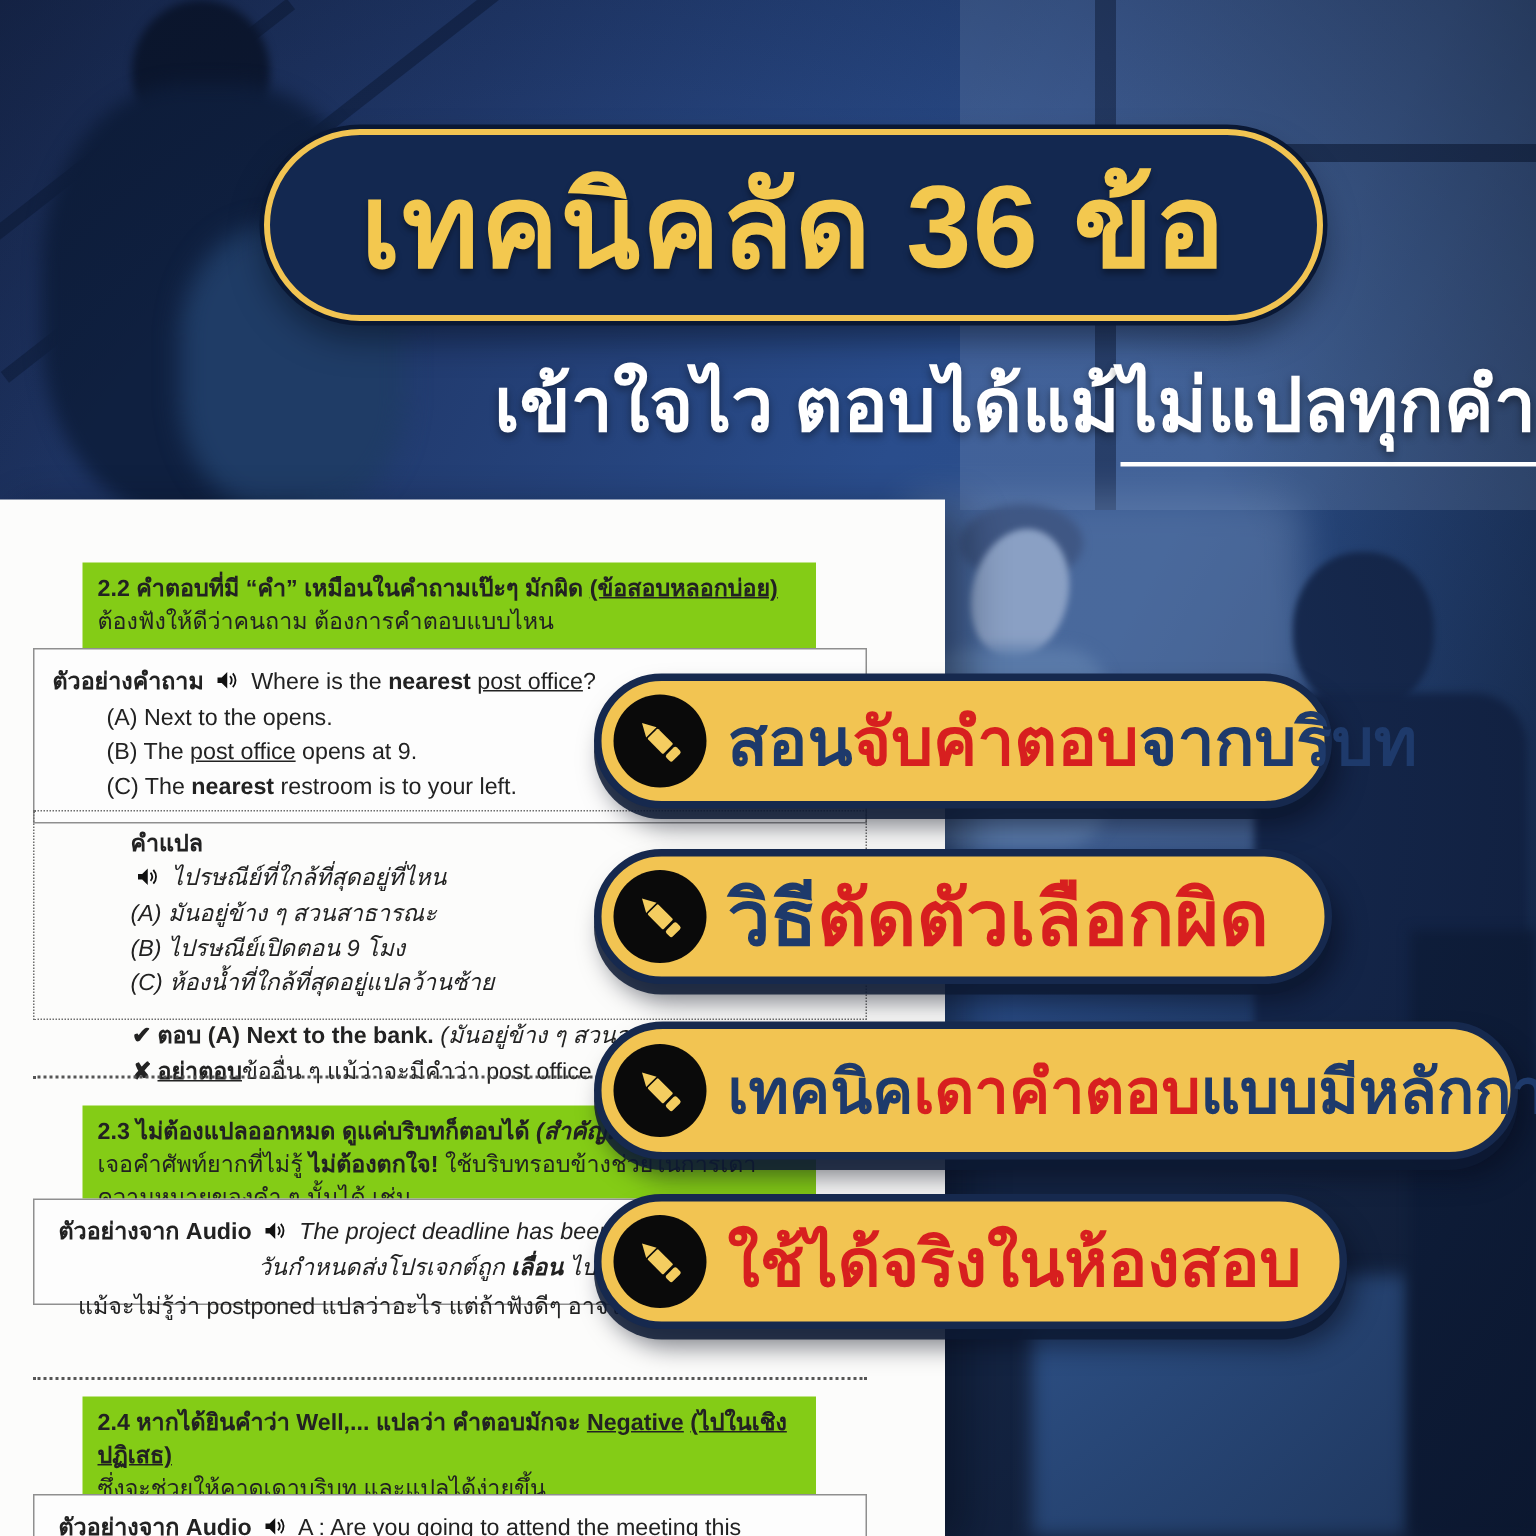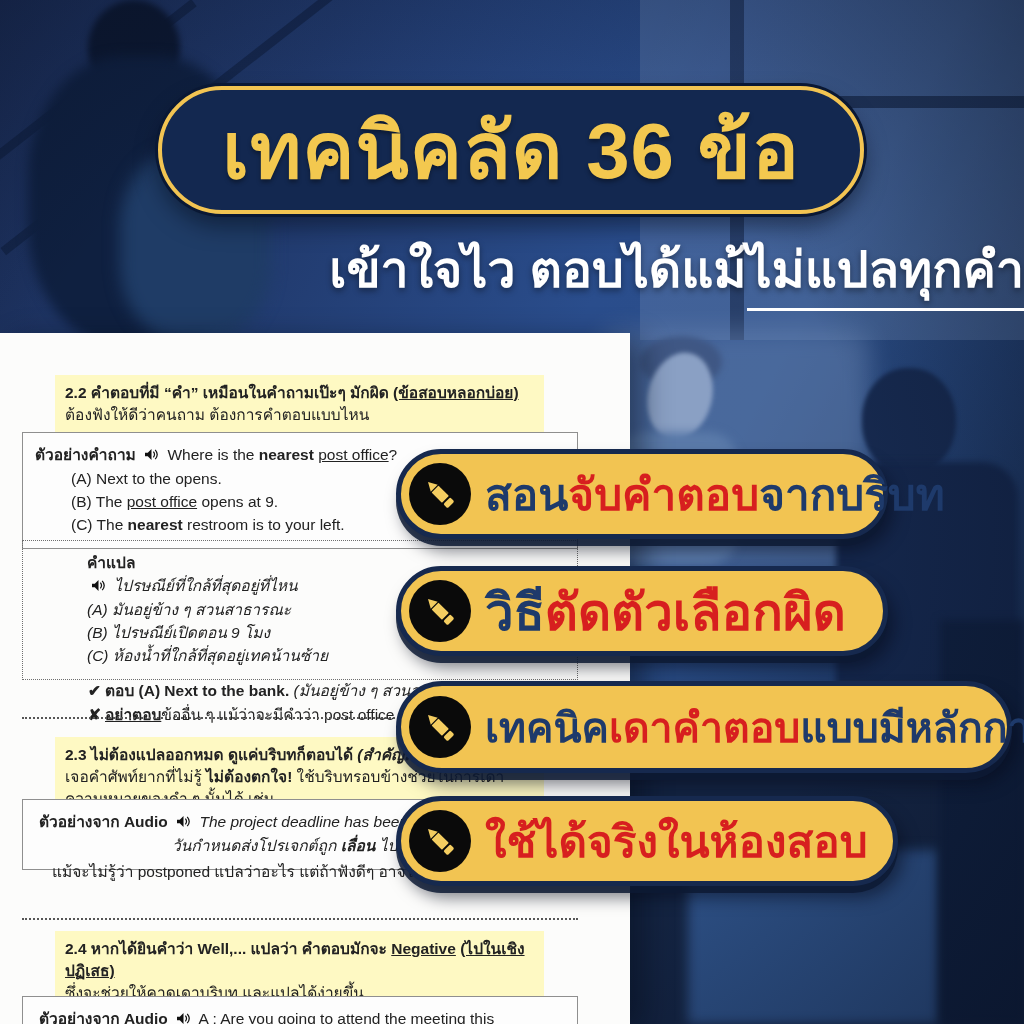--- a/index.html
+++ b/index.html
@@ -9,38 +9,38 @@
     background:linear-gradient(118deg,#1a2c55 0%,#20386a 22%,#2a4d8c 48%,#2b4e88 62%,#1a3158 85%,#10203f 100%);
     font-family:"Liberation Sans",sans-serif;
   }
   .abs{position:absolute;}
   
   .diag{position:absolute;background:#0d1b38;opacity:.55;}
   .blob{position:absolute;}
   .vignette{position:absolute;inset:0;background:radial-gradient(circle at 42% 52%, rgba(0,0,0,0) 55%, rgba(6,12,28,.45) 100%);}
   
   .title-pill{
-    position:absolute;left:158px;top:86px;width:706px;height:128px;border-radius:64px;
+    position:absolute;left:176px;top:86px;width:706px;height:128px;border-radius:64px;
     background:#132850;border:4px solid #F2C452;
     box-shadow:0 0 0 3px #0A1834, 0 12px 22px rgba(4,10,24,.5);
     display:flex;align-items:center;justify-content:center;
   }
   .title-text{font-size:78px;font-weight:800;color:#F3C84F;letter-spacing:1px;text-shadow:0 3px 4px rgba(0,0,0,.35);}
   .subtitle{
     position:absolute;left:0;top:230px;width:1024px;text-align:right;
     font-size:50px;font-weight:700;color:#ffffff;text-shadow:0 3px 6px rgba(0,0,0,.4);
   }
   .subtitle .ul{border-bottom:3px solid #ffffff;padding-bottom:10px;}
   
   .page{
     position:absolute;left:0;top:333px;width:630px;height:691px;background:#FCFCFB;
     box-shadow:14px 6px 26px rgba(5,10,25,.45);
     color:#222;font-size:15.5px;line-height:22px;overflow:hidden;
   }
-  .hl{position:absolute;left:55px;right:86px;background:#fef9c3;padding:7px 10px 9px;}
+  .hl{position:absolute;left:55px;right:86px;background:#84cc16;padding:7px 10px 9px;}
   .box{position:absolute;left:22px;width:556px;border:1.4px solid #8F8F8F;background:#FDFDFD;padding:10px 12px 12px 16px;line-height:23px;}
   .dotbox{position:absolute;left:22px;width:556px;border:1.7px dotted #6E6E6E;padding:10px 12px 12px 64px;line-height:23px;}
   .dotsep{position:absolute;left:22px;width:556px;border-top:2px dotted #555;}
   .b{font-weight:bold;} .i{font-style:italic;} .u{text-decoration:underline;}
   .opt{margin-left:36px;}
   .glyph{font-weight:bold;margin-right:4px;}
   .spk{display:inline-block;vertical-align:-1px;margin:0 4px;}
   .indent1{text-indent:30px;}
   .hang{margin-left:133px;}
   
@@ -124,21 +124,21 @@
       <div class="b">คำแปล</div>
       <div class="i">
         <span class="spk"><svg width="15" height="13" viewBox="0 0 16 14">
               <path d="M1 5h3l4-4v12L4 9H1z" fill="#111"></path>
               <path d="M10 4c1.5 1.8 1.5 4.2 0 6M12 2c2.6 3 2.6 7 0 10" stroke="#111" stroke-width="1.3" fill="none"></path>
             </svg></span>
         <span>ไปรษณีย์ที่ใกล้ที่สุดอยู่ที่ไหน</span>
       </div>
       <div class="i">(A) มันอยู่ข้าง ๆ สวนสาธารณะ</div>
       <div class="i">(B) ไปรษณีย์เปิดตอน 9 โมง</div>
-      <div class="i">(C) ห้องน้ำที่ใกล้ที่สุดอยู่เทคน้านซ้าย</div>
+      <div class="i">(C) ห้องน้ำที่ใกล้ที่สุดอยู่แปลว้านซ้าย</div>
     </div>
 
     <div class="abs" style="left:88px;top:346px;line-height:24px;">
       <div>
         <span class="glyph">✔</span><span class="b">ตอบ (A) Next to the bank. </span><span class="i">(มันอยู่ข้าง ๆ สวนสาธารณะ)</span>
       </div>
       <div>
         <span class="glyph">✘</span><span class="b u">อย่าตอบ</span><span>ข้ออื่น ๆ แม้ว่าจะมีคำว่า post office หรือ nearest ถ้า</span>
       </div>
     </div>

